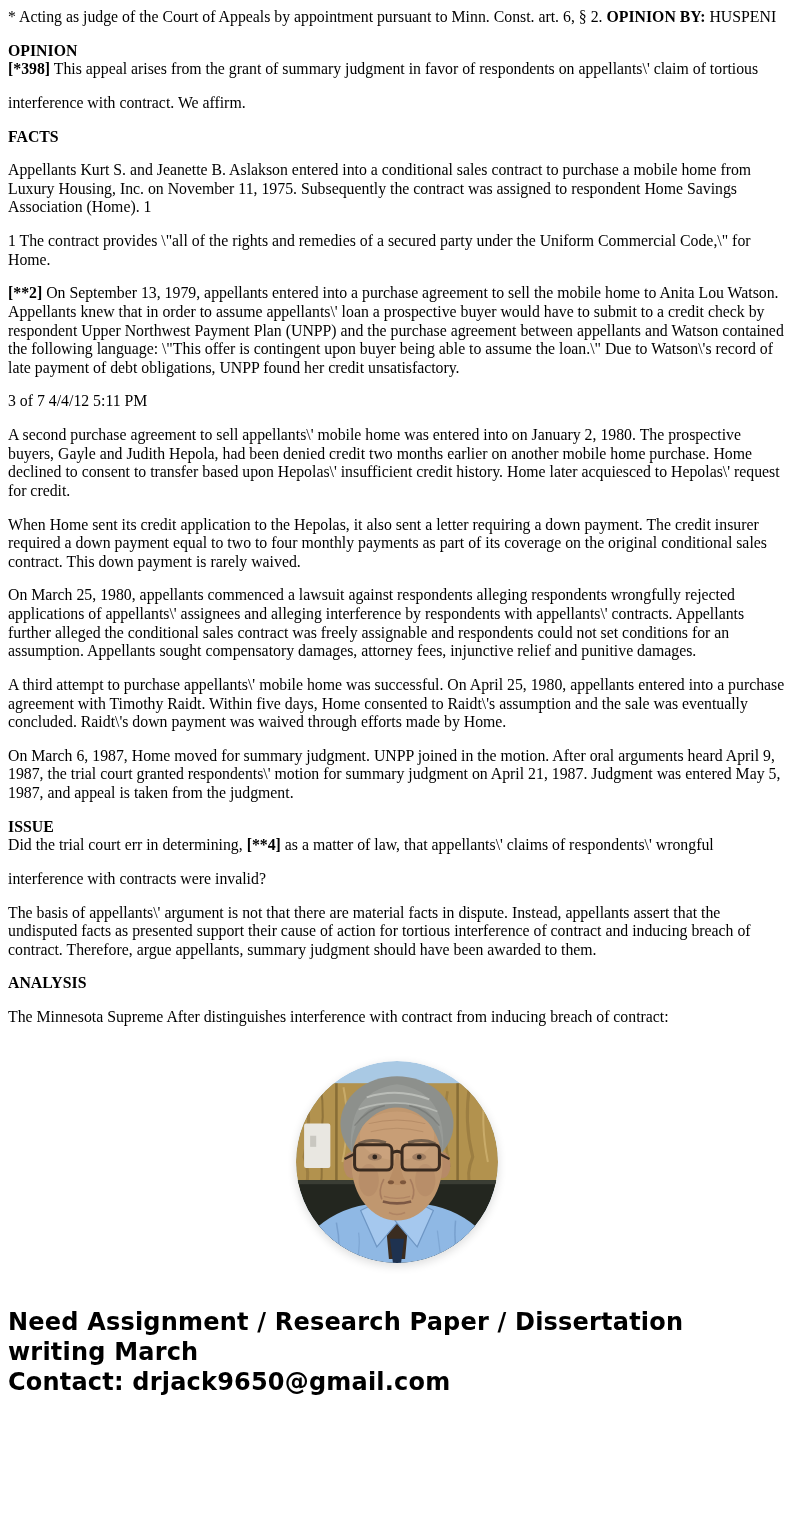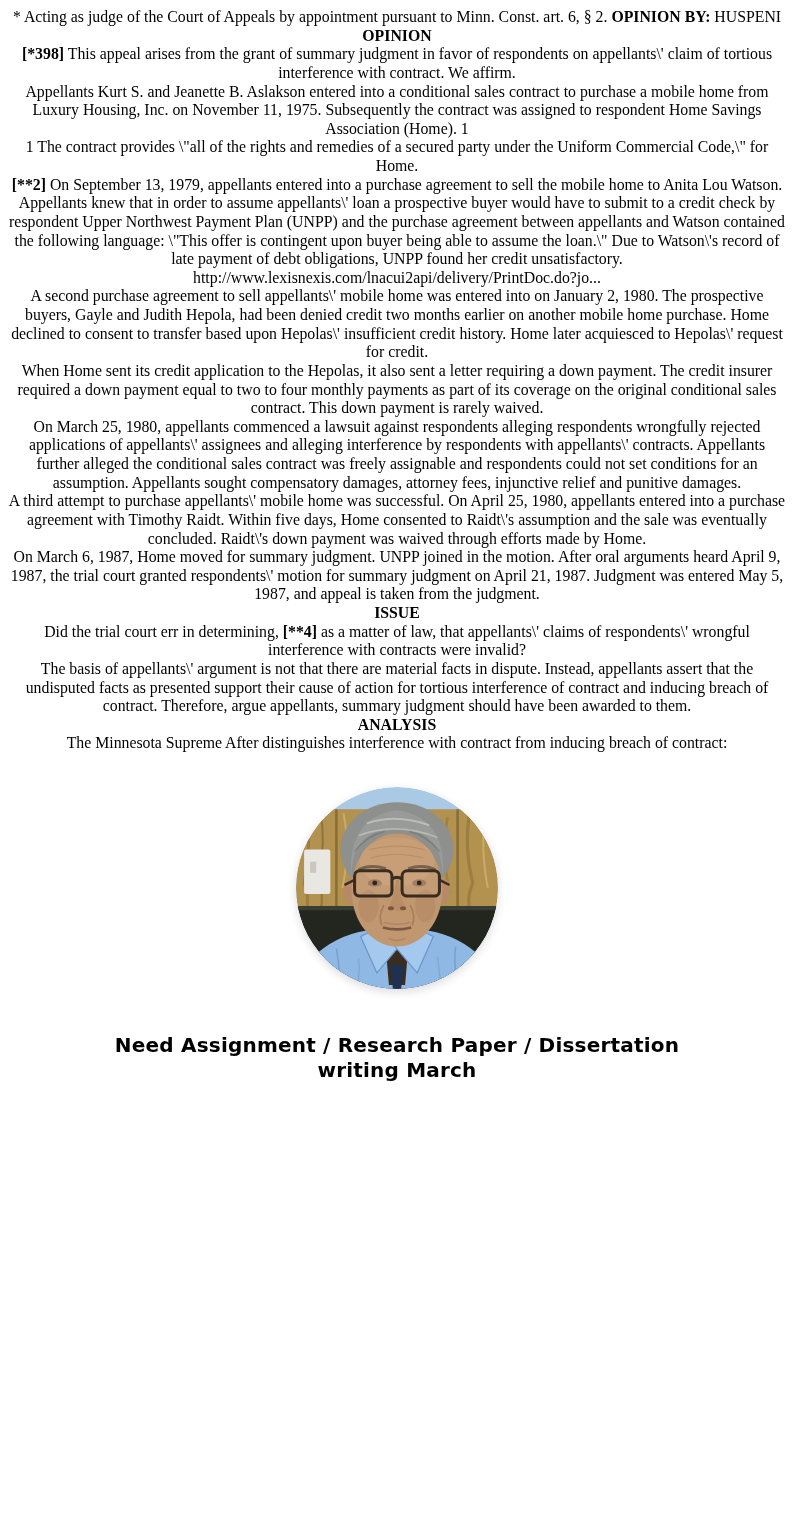--- a/index.html
+++ b/index.html
@@ -7,55 +7,55 @@
     width: 794px;
     min-height: 1523px;
     background: #ffffff;
     color: #000000;
     font-family: "Liberation Serif", serif;
     font-size: 15.8px;
     line-height: 1.18;
     box-sizing: border-box;
     padding: 8px 8px 24px 8px;
   }
-  .doc-block { margin: 0 0; text-align: center; }
+  .doc-block { margin: 15px 0; }
   .doc-block:first-child { margin-top: 0; }
   .b { font-weight: bold; }
   .photo-wrap {
     width: 202px;
     height: 202px;
     margin: 34px auto 44px auto;
     border-radius: 50%;
     overflow: hidden;
     box-shadow: 0 3px 10px rgba(0,0,0,0.14);
   }
   .photo-wrap svg { display: block; width: 202px; height: 202px; }
   .ad {
     font-family: "DejaVu Sans", sans-serif;
     font-weight: bold;
-    font-size: 20px;
+    font-size: 24px;
     line-height: 1.26;
-    text-align: center;
     color: #000000;
     letter-spacing: 0.2px;
   }
 </style>
 </head>
 <body>
 
 <main>
 
   <section>
       <p class="doc-block"><span>* Acting as judge of the Court of Appeals by appointment pursuant to Minn. Const. art. 6, § 2. </span><span class="b">OPINION BY:</span><span> HUSPENI</span></p>
       <p class="doc-block"><span class="b">OPINION</span><br><span class="b">[*398]</span><span> This appeal arises from the grant of summary judgment in favor of respondents on appellants\' claim of tortious</span></p>
       <p class="doc-block"><span>interference with contract. We affirm.</span></p>
+      <p class="doc-block"><span class="b">FACTS</span></p>
       <p class="doc-block"><span>Appellants Kurt S. and Jeanette B. Aslakson entered into a conditional sales contract to purchase a mobile home from Luxury Housing, Inc. on November 11, 1975. Subsequently the contract was assigned to respondent Home Savings Association (Home). 1</span></p>
       <p class="doc-block"><span>1 The contract provides \"all of the rights and remedies of a secured party under the Uniform Commercial Code,\" for Home.</span></p>
       <p class="doc-block"><span class="b">[**2]</span><span> On September 13, 1979, appellants entered into a purchase agreement to sell the mobile home to Anita Lou Watson. Appellants knew that in order to assume appellants\' loan a prospective buyer would have to submit to a credit check by respondent Upper Northwest Payment Plan (UNPP) and the purchase agreement between appellants and Watson contained the following language: \"This offer is contingent upon buyer being able to assume the loan.\" Due to Watson\'s record of late payment of debt obligations, UNPP found her credit unsatisfactory.</span></p>
-      <p class="doc-block"><span>http://www.lexisnexis.com/lnacui2api/delivery/PrintDoc.do?jo...</span></p>
+      <p class="doc-block"><span>3 of 7 4/4/12 5:11 PM</span></p>
       <p class="doc-block"><span>A second purchase agreement to sell appellants\' mobile home was entered into on January 2, 1980. The prospective buyers, Gayle and Judith Hepola, had been denied credit two months earlier on another mobile home purchase. Home declined to consent to transfer based upon Hepolas\' insufficient credit history. Home later acquiesced to Hepolas\' request for credit.</span></p>
       <p class="doc-block"><span>When Home sent its credit application to the Hepolas, it also sent a letter requiring a down payment. The credit insurer required a down payment equal to two to four monthly payments as part of its coverage on the original conditional sales contract. This down payment is rarely waived.</span></p>
       <p class="doc-block"><span>On March 25, 1980, appellants commenced a lawsuit against respondents alleging respondents wrongfully rejected applications of appellants\' assignees and alleging interference by respondents with appellants\' contracts. Appellants further alleged the conditional sales contract was freely assignable and respondents could not set conditions for an assumption. Appellants sought compensatory damages, attorney fees, injunctive relief and punitive damages.</span></p>
       <p class="doc-block"><span>A third attempt to purchase appellants\' mobile home was successful. On April 25, 1980, appellants entered into a purchase agreement with Timothy Raidt. Within five days, Home consented to Raidt\'s assumption and the sale was eventually concluded. Raidt\'s down payment was waived through efforts made by Home.</span></p>
       <p class="doc-block"><span>On March 6, 1987, Home moved for summary judgment. UNPP joined in the motion. After oral arguments heard April 9, 1987, the trial court granted respondents\' motion for summary judgment on April 21, 1987. Judgment was entered May 5, 1987, and appeal is taken from the judgment.</span></p>
       <p class="doc-block"><span class="b">ISSUE</span><br><span>Did the trial court err in determining, </span><span class="b">[**4]</span><span> as a matter of law, that appellants\' claims of respondents\' wrongful</span></p>
       <p class="doc-block"><span>interference with contracts were invalid?</span></p>
       <p class="doc-block"><span>The basis of appellants\' argument is not that there are material facts in dispute. Instead, appellants assert that the undisputed facts as presented support their cause of action for tortious interference of contract and inducing breach of contract. Therefore, argue appellants, summary judgment should have been awarded to them.</span></p>
       <p class="doc-block"><span class="b">ANALYSIS</span></p>
       <p class="doc-block"><span>The Minnesota Supreme After distinguishes interference with contract from inducing breach of contract:</span></p>
@@ -149,15 +149,16 @@
         <path d="M86,139 Q100,143 114,139" stroke="#7c5844" stroke-width="2.6" fill="none"></path>
 
         <path d="M92,150 Q100,154 108,150" stroke="#a87c5e" stroke-width="1.4" fill="none" opacity="0.7"></path>
       </g>
     </svg>
   </figure>
 
   <footer class="ad">
     <div>Need Assignment / Research Paper / Dissertation</div>
     <div>writing March</div>
+    <div>Contact: drjack9650@gmail.com</div>
   </footer>
 
 </main>
 
 </body></html>

